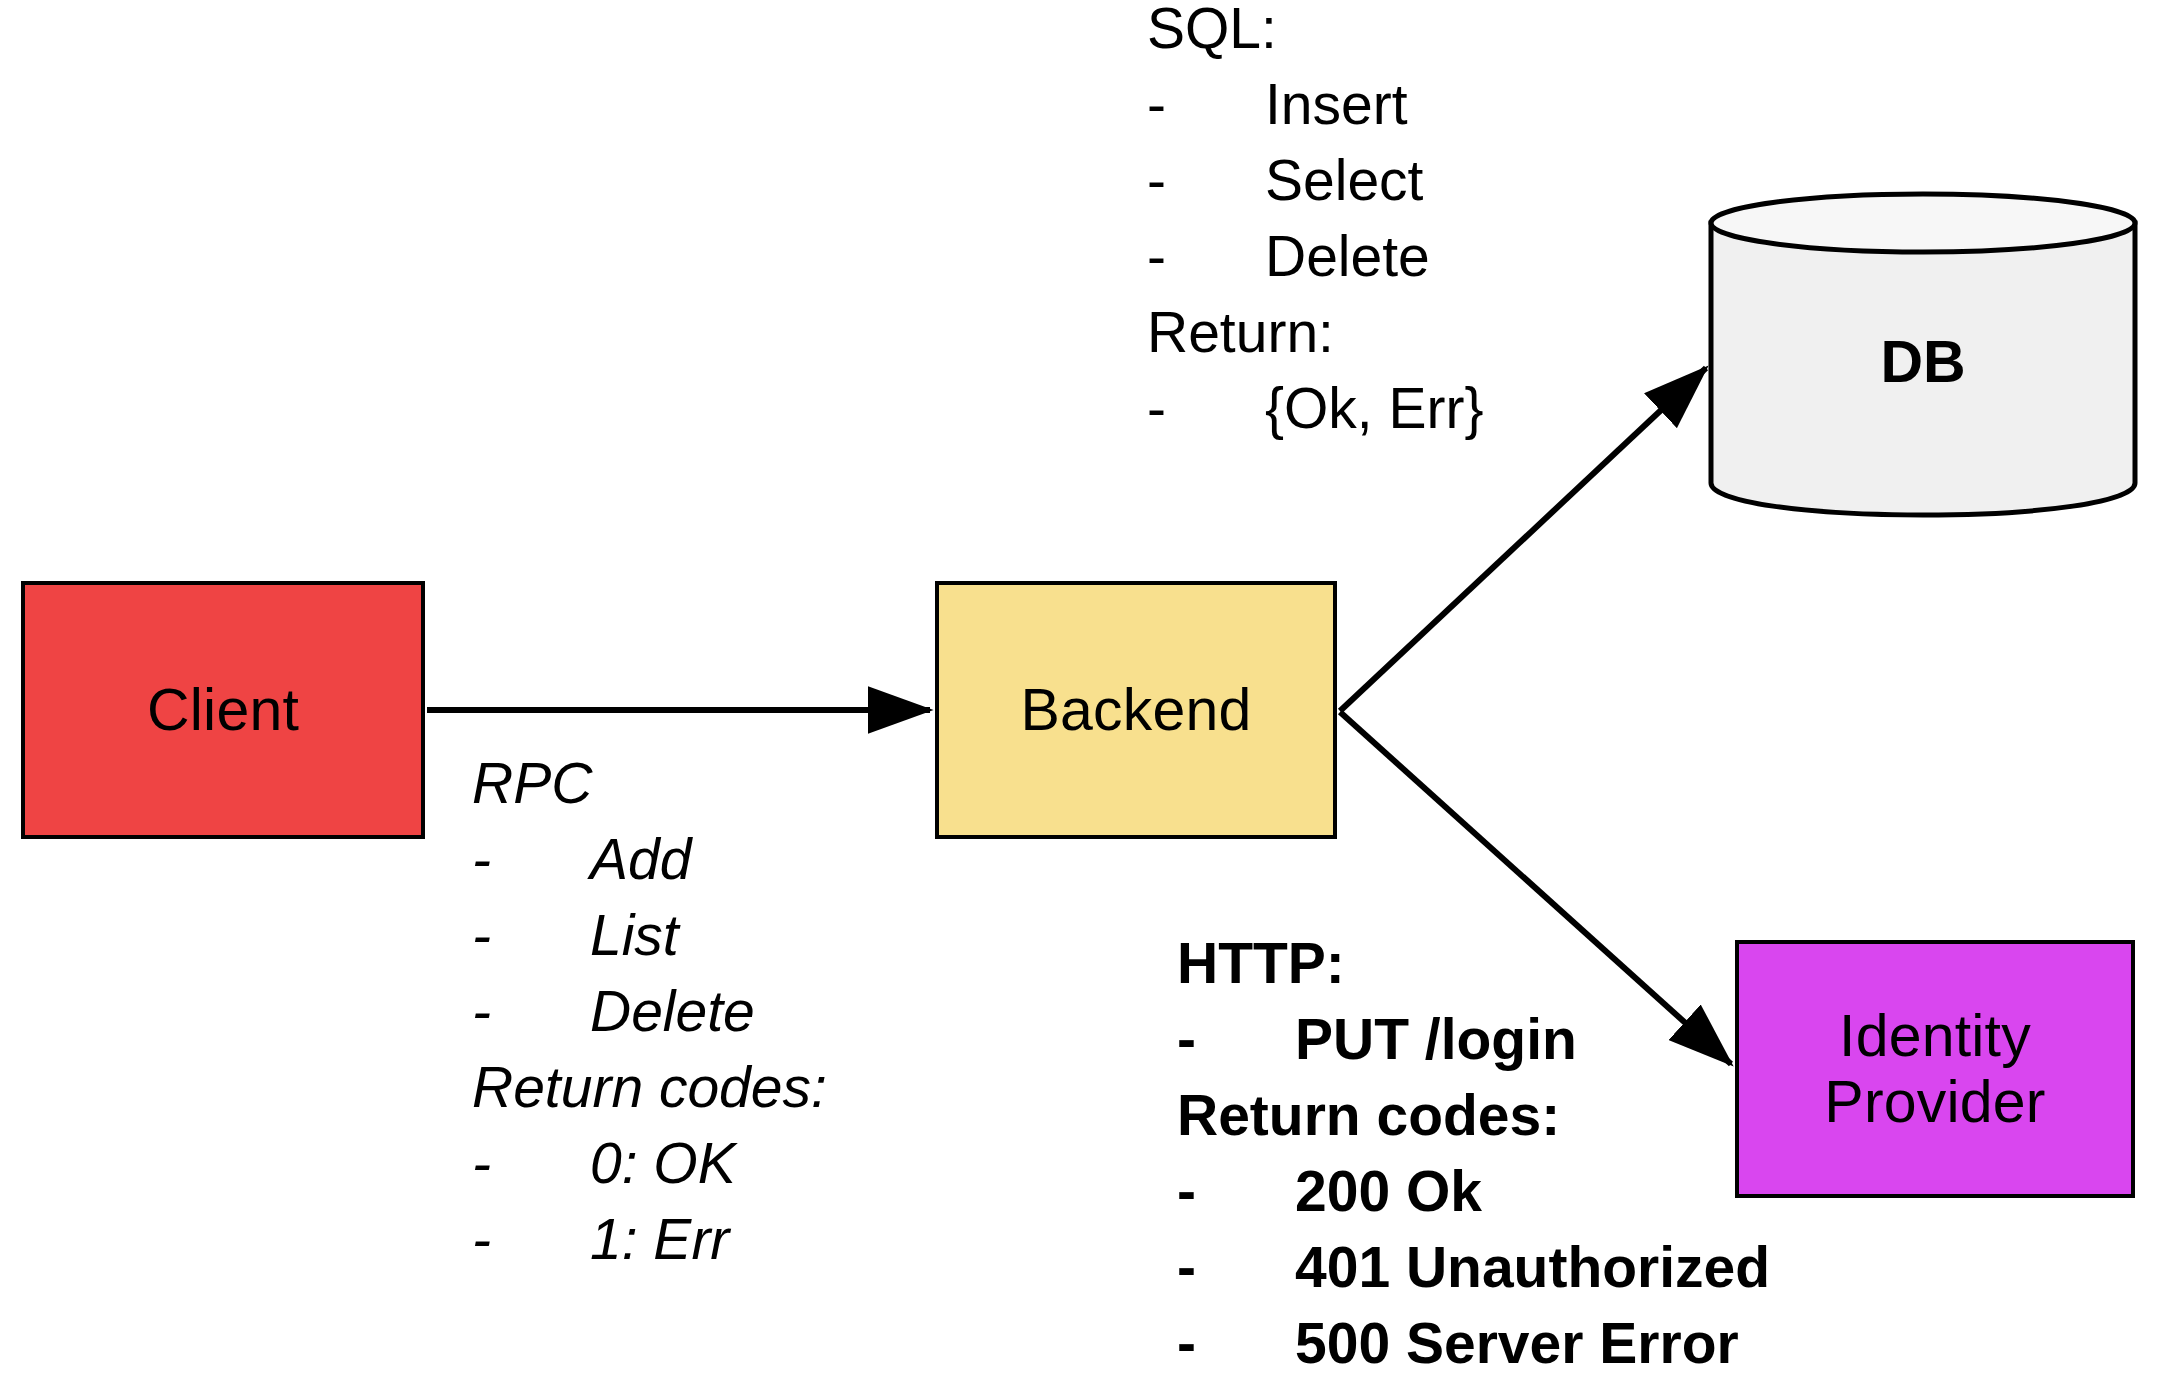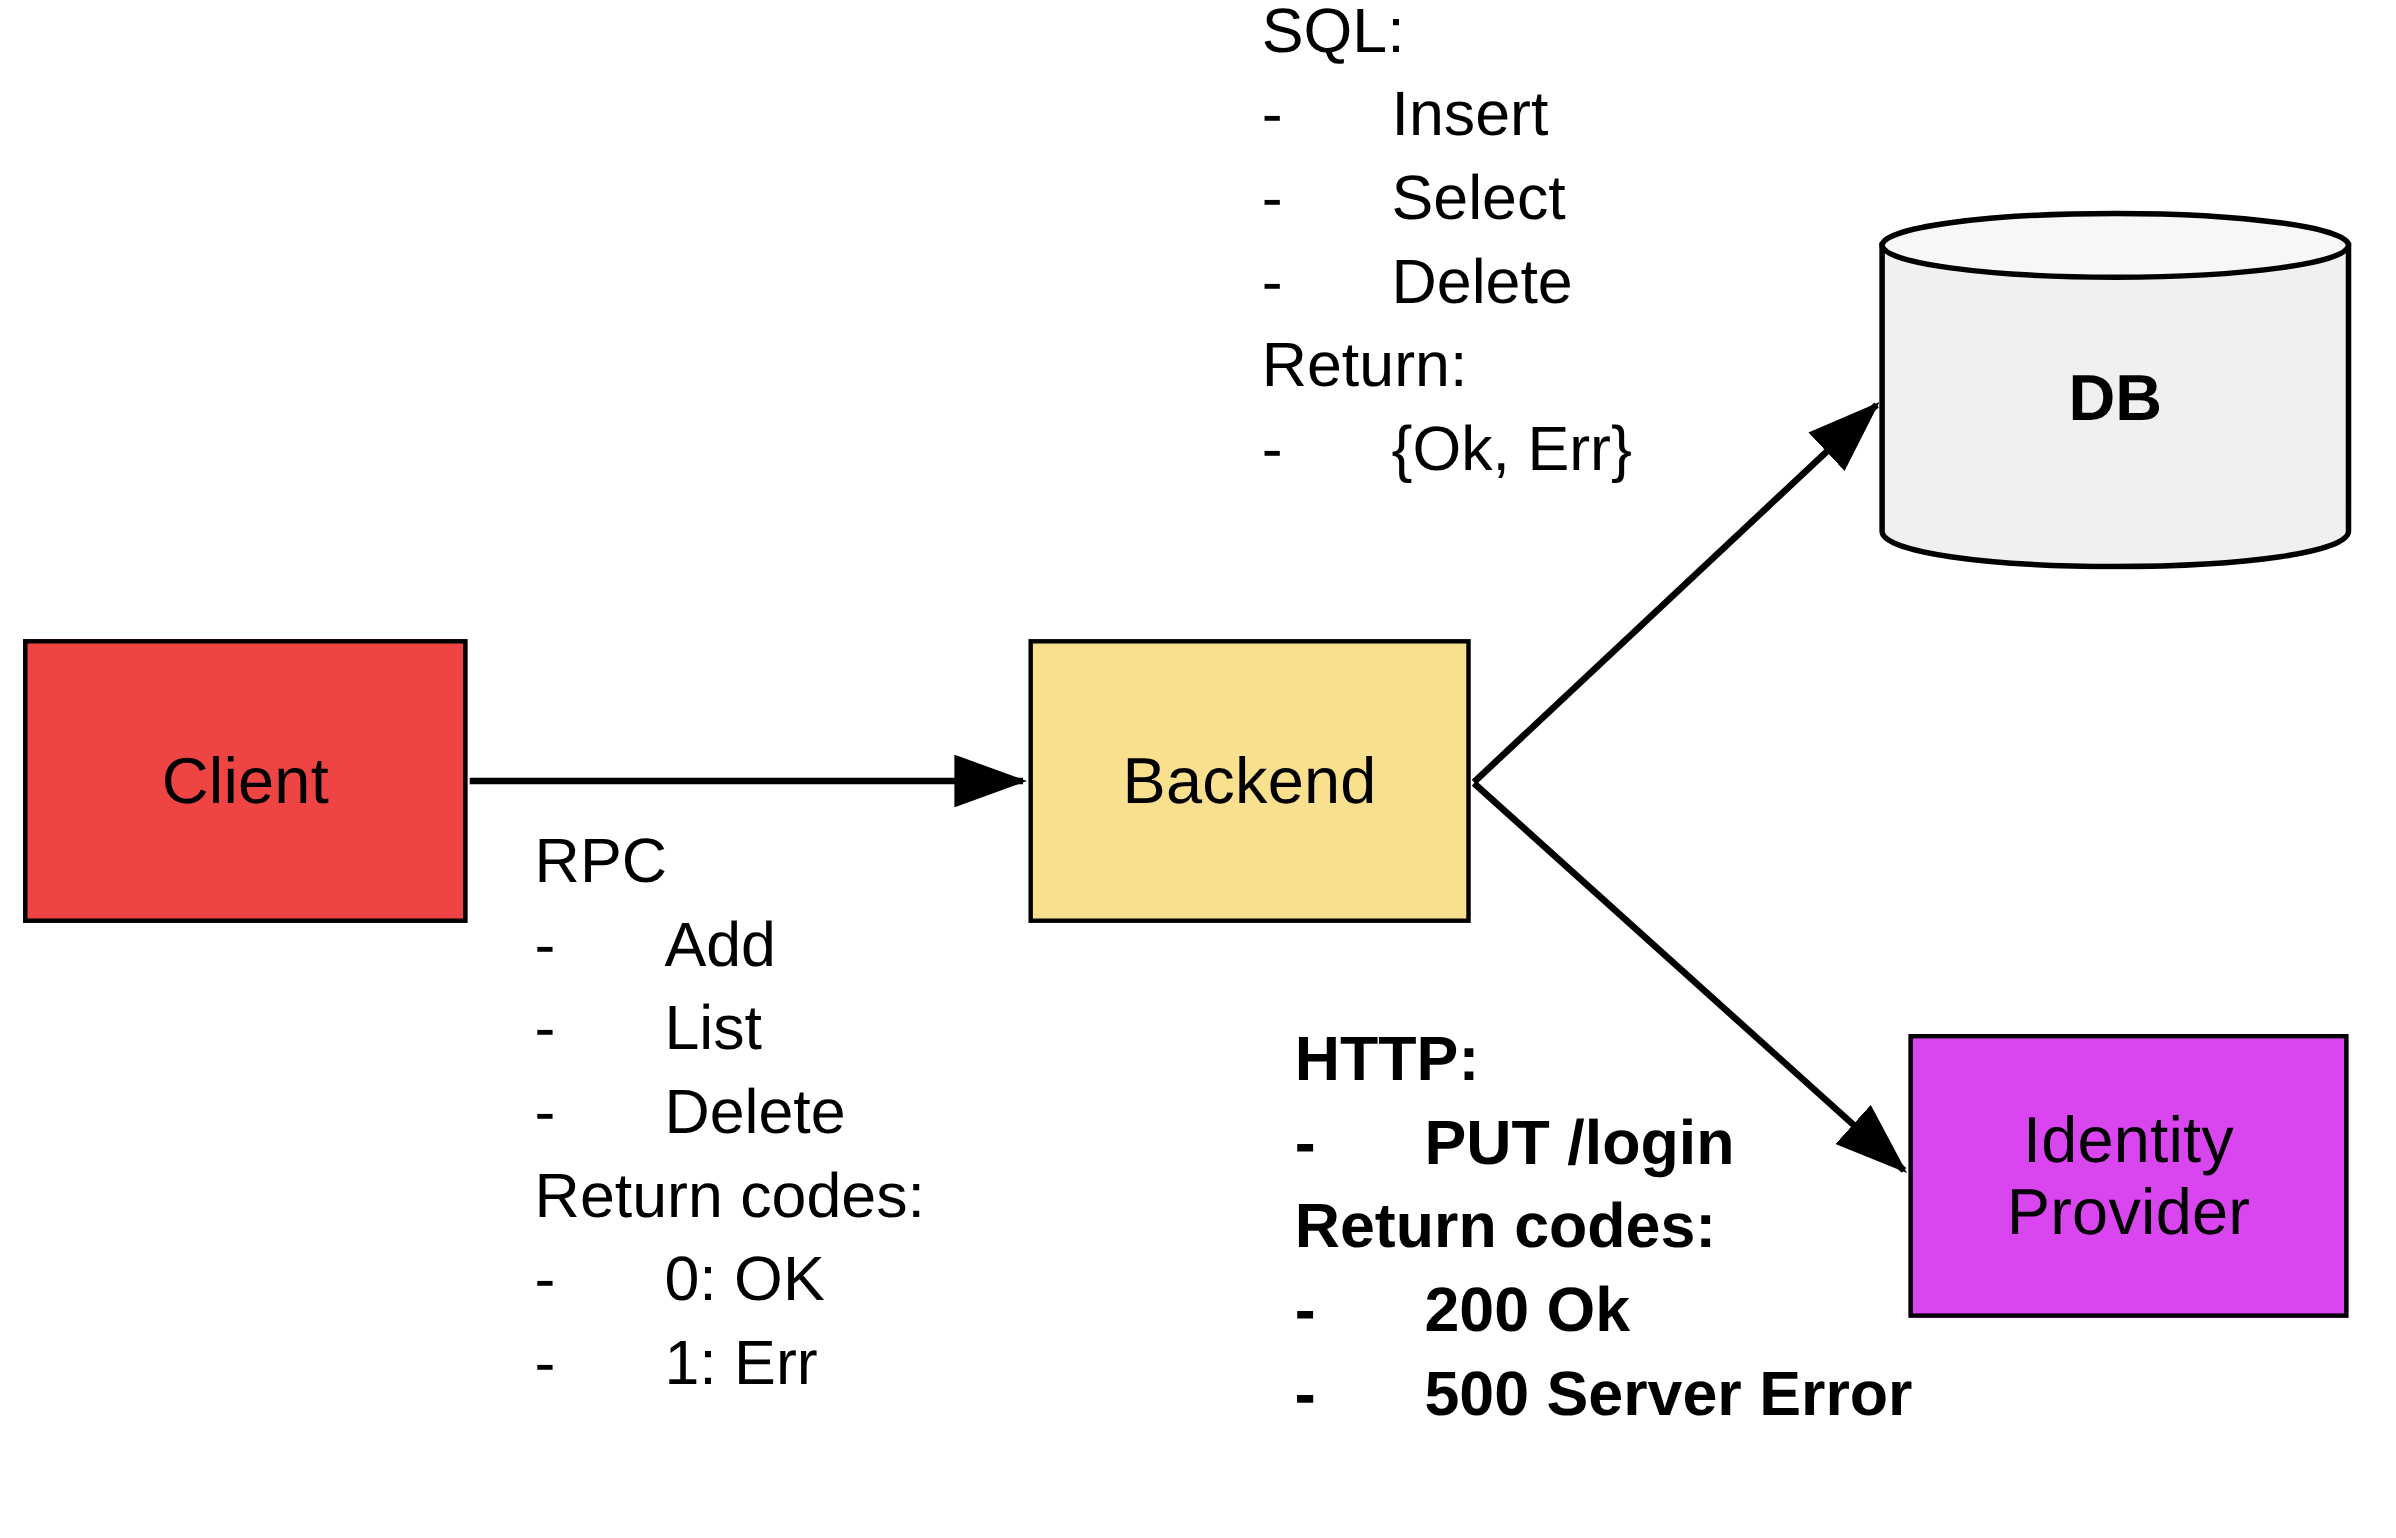--- a/index.html
+++ b/index.html
@@ -117,22 +117,23 @@
   }
   .anno .anno-item .item-text {
     display: inline-block;
     padding-left: 56px;
   }
   #sql-annotation {
     left: 1147px;
     top: -10px;
   }
   #rpc-annotation {
-    left: 486px;
+    left: 472px;
     top: 745px;
+    font-style: italic;
   }
   #http-annotation {
     left: 1177px;
     top: 925px;
     font-weight: bold;
   }
 </style>
 </head>
 <body>
 
@@ -225,20 +226,21 @@
       <span class="bullet">-</span>
       <span class="item-text">PUT /login</span>
     </span>
     <span class="anno-head">Return codes:</span>
     <span class="anno-item">
       <span class="bullet">-</span>
       <span class="item-text">200 Ok</span>
     </span>
     <span class="anno-item">
       <span class="bullet">-</span>
+      <span class="item-text">401 Unauthorized</span>
     </span>
     <span class="anno-item">
       <span class="bullet">-</span>
       <span class="item-text">500 Server Error</span>
     </span>
   </div>
 
 </div>
 
 </body></html>

